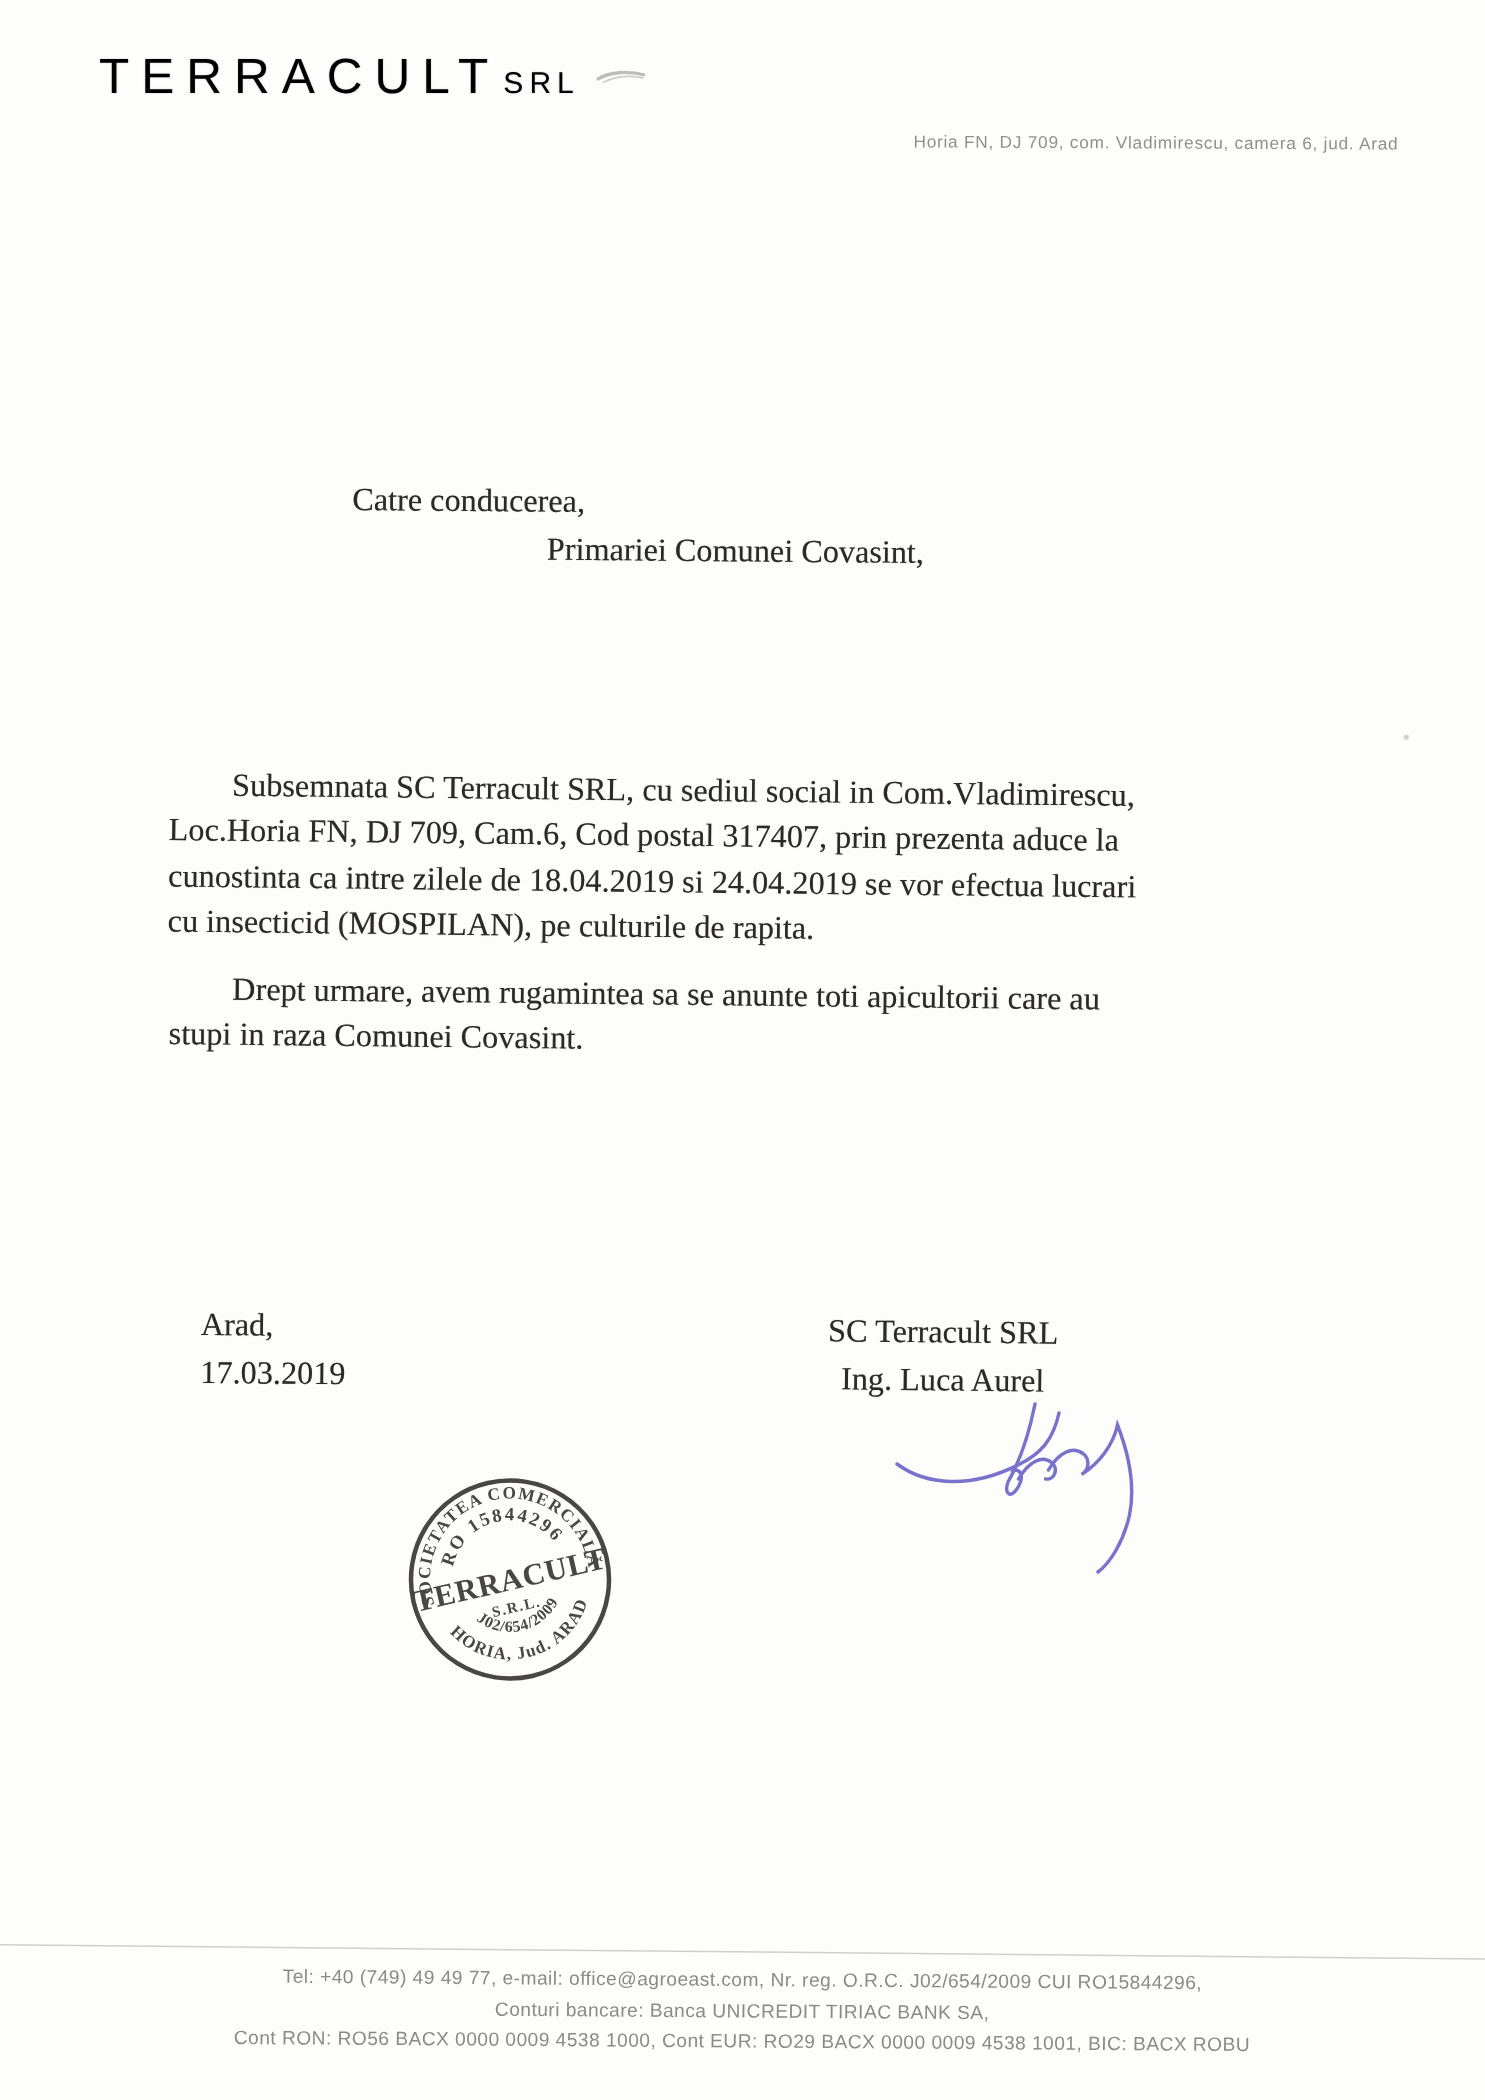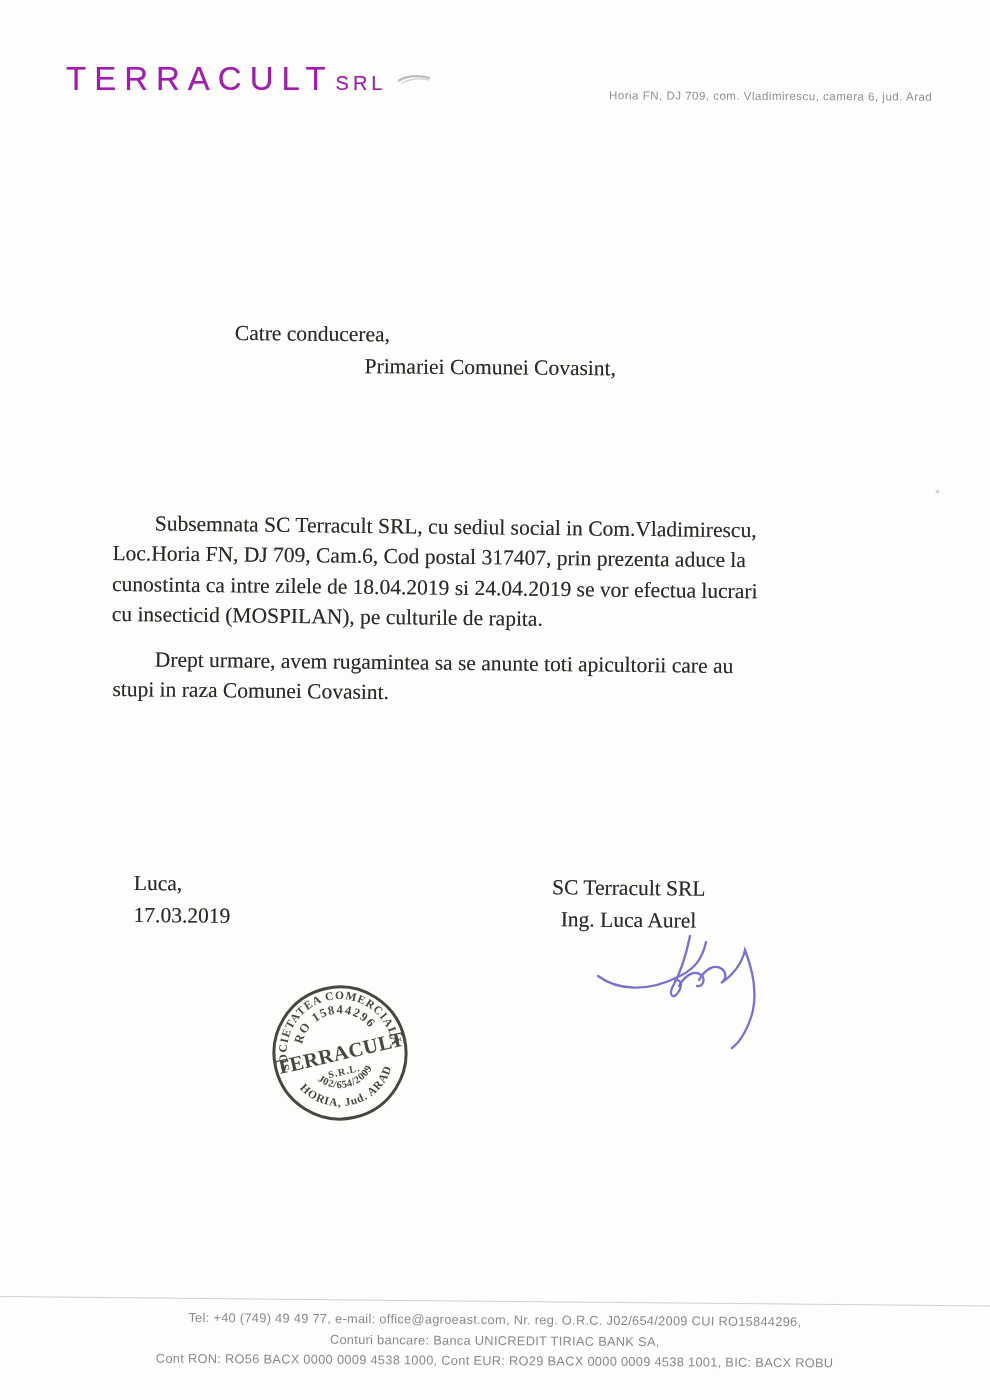--- a/index.html
+++ b/index.html
@@ -6,22 +6,22 @@
   .page {
     position: relative;
     width: 990px;
     height: 1400px;
     background: #fdfdfc;
     overflow: hidden;
     font-family: "Liberation Serif", serif;
   }
   
   .logo {
-    position: absolute; left: 66px; top: 60px;
-    color: #a21caf;
+    position: absolute; left: 66px; top: 32px;
+    color: #000000;
     font-family: "Liberation Sans", sans-serif;
     white-space: nowrap;
     text-shadow: 0 0 1px rgba(80,80,80,0.45);
   }
   .logo-main { font-size: 33px; letter-spacing: 8px; font-weight: 400; }
   .logo-suffix { font-size: 20px; letter-spacing: 4px; font-weight: 400; margin-left: 2px; }
   .logo-swirl { display: inline-block; margin-left: 10px; vertical-align: 4px; }
   .header-address {
     position: absolute; right: 58px; top: 90px;
     font-family: "Liberation Sans", sans-serif;
@@ -105,21 +105,21 @@
     <div>cunostinta ca intre zilele de 18.04.2019 si 24.04.2019 se vor efectua lucrari</div>
     <div>cu insecticid (MOSPILAN), pe culturile de rapita.</div>
   </div>
 
   <div class="paragraph p2 ink">
     <div class="indent">Drept urmare, avem rugamintea sa se anunte toti apicultorii care au</div>
     <div>stupi in raza Comunei Covasint.</div>
   </div>
 
   <div class="date-block ink">
-    <div>Luca,</div>
+    <div>Arad,</div>
     <div>17.03.2019</div>
   </div>
 
   <div class="signatory-block ink">
     <div>SC Terracult SRL</div>
     <div>Ing. Luca Aurel</div>
   </div>
 
   <svg class="signature-svg" width="210" height="120" viewBox="0 0 210 120">
     <g stroke="#6e67c8" stroke-width="2.3" fill="none" stroke-linecap="round" opacity="0.92">

